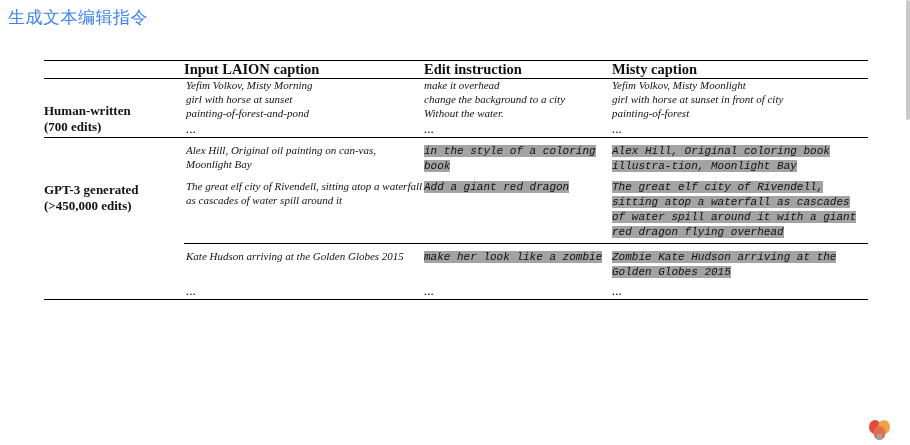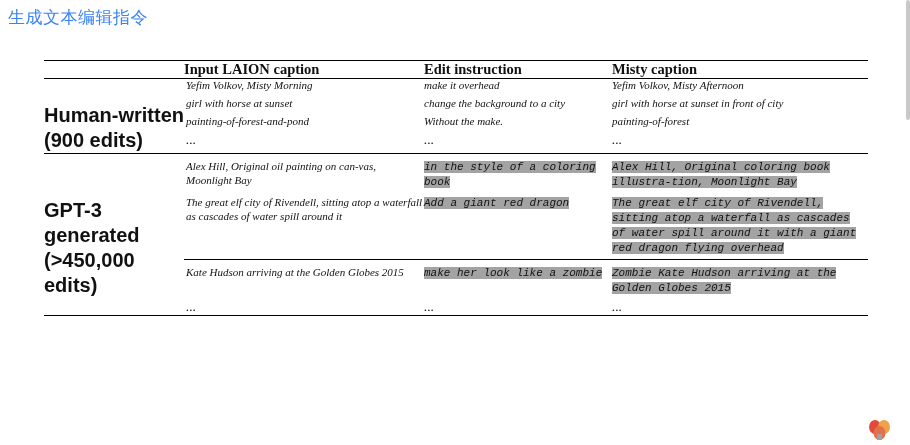--- a/index.html
+++ b/index.html
@@ -50,23 +50,23 @@
     font-size: 14.5px;
     padding: 6px 0 7px 0;
     text-align: left;
   }
   .col-label { width: 140px; }
   .col-input { width: 240px; }
   .col-edit  { width: 188px; }
   .col-out   { width: 256px; }
 
   .rowlabel {
-    font-family: Liberation Sans, sans-serif;
+    font-family: Liberation Serif, serif;
     font-weight: bold;
-    font-size: 20px;
+    font-size: 13px;
     line-height: 1.25;
     padding-right: 10px;
   }
   .cell {
     font-family: "Liberation Serif", serif;
     font-style: italic;
     font-size: 11px;
     line-height: 1.27;
     padding: 2px 12px 2px 0;
   }
@@ -142,35 +142,35 @@
         <th>Edit instruction</th>
         <th>Misty caption</th>
       </tr>
     </thead>
     <tbody>
 
       <tr class="rule-thin">
         <td class="rowlabel" rowspan="4">
           <div style="padding-top:24px;">
             <div>Human-written</div>
-            <div>(900 edits)</div>
+            <div>(700 edits)</div>
           </div>
         </td>
         <td class="cell pad-l">Yefim Volkov, Misty Morning</td>
         <td class="cell">make it overhead</td>
-        <td class="cell">Yefim Volkov, Misty Afternoon</td>
+        <td class="cell">Yefim Volkov, Misty Moonlight</td>
       </tr>
       <tr>
         <td class="cell pad-l">girl with horse at sunset</td>
         <td class="cell">change the background to a city</td>
         <td class="cell">girl with horse at sunset in front of city</td>
       </tr>
       <tr>
         <td class="cell pad-l">painting-of-forest-and-pond</td>
-        <td class="cell">Without the make.</td>
+        <td class="cell">Without the water.</td>
         <td class="cell">painting-of-forest</td>
       </tr>
       <tr>
         <td class="dots" style="padding-left:2px;">...</td>
         <td class="dots">...</td>
         <td class="dots">...</td>
       </tr>
 
       <tr class="rule-thick">
         <td class="rowlabel" rowspan="4">

